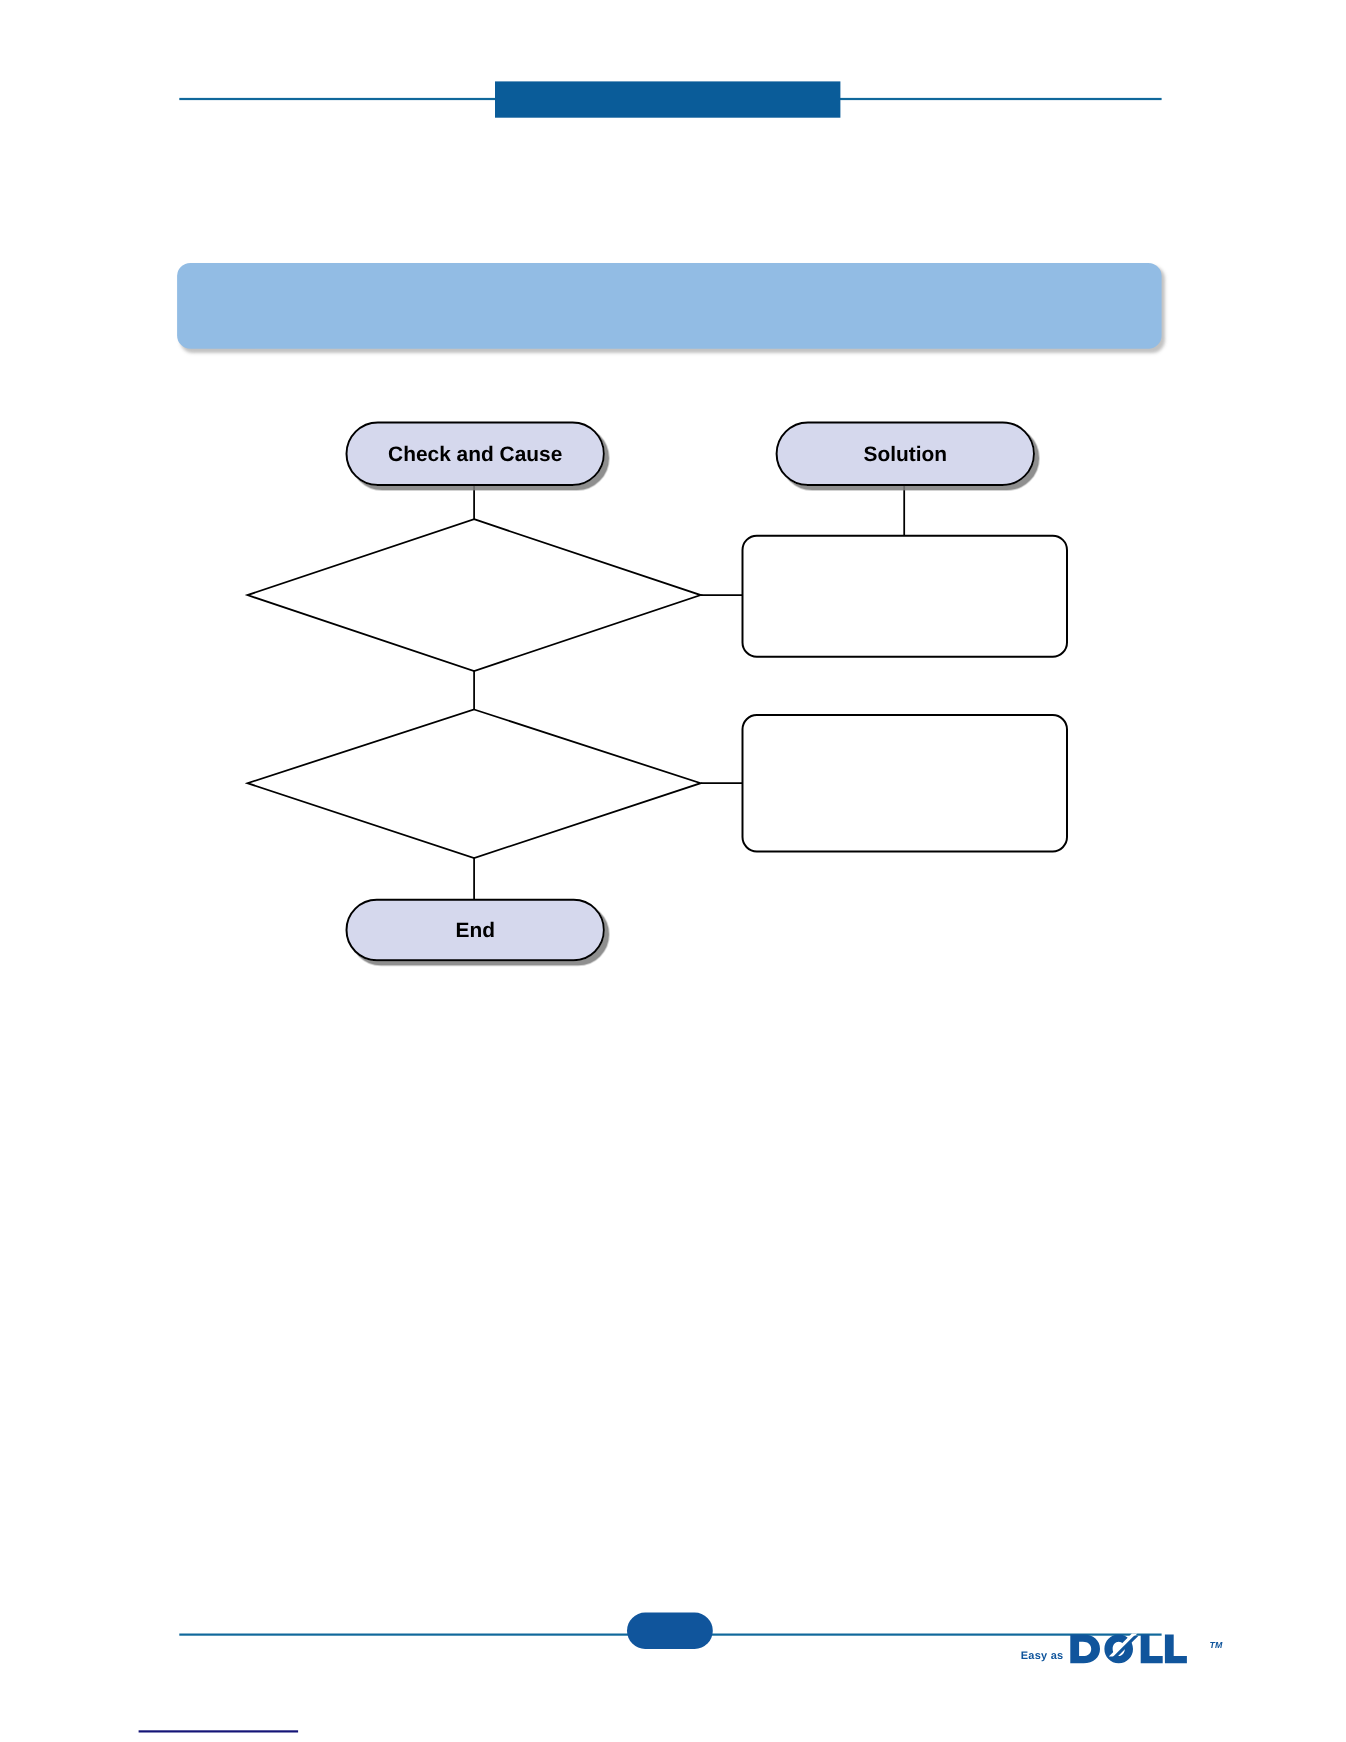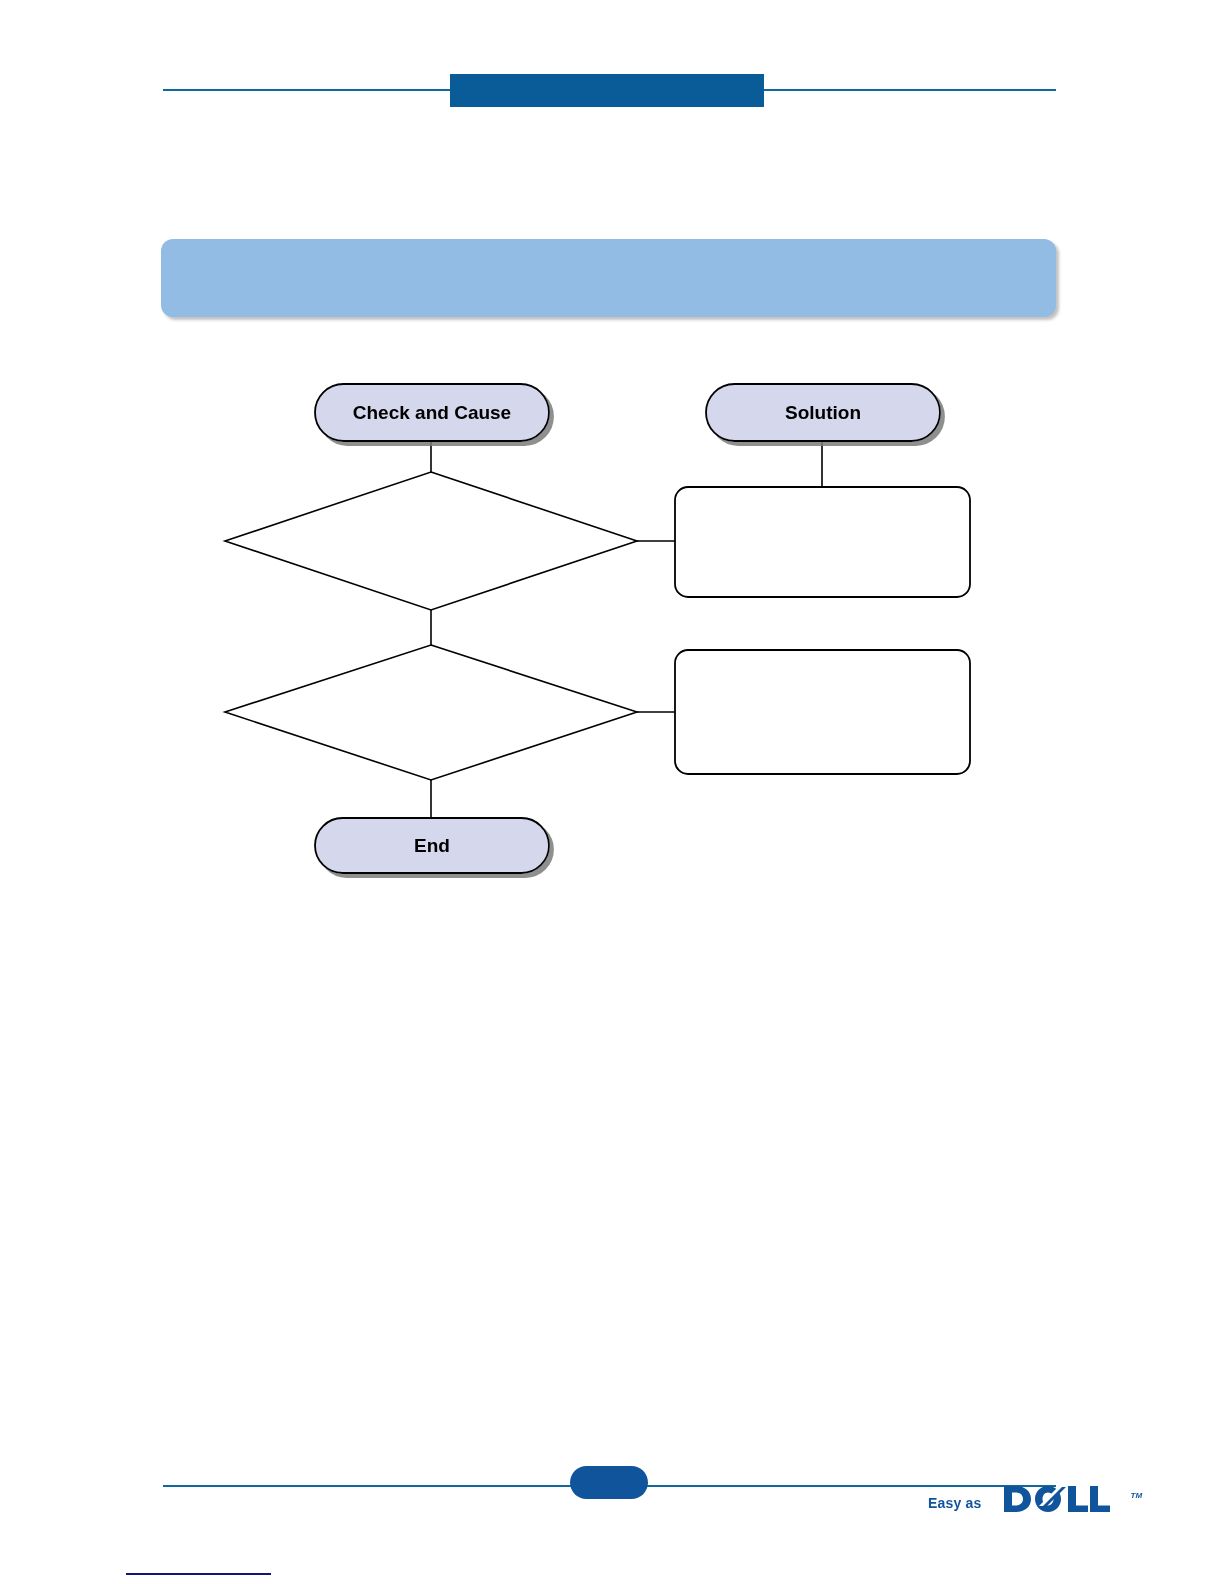--- a/index.html
+++ b/index.html
@@ -123,24 +123,24 @@
   #dell-logo-group {
     position: absolute;
     left: 928px;
     top: 1484px;
     height: 30px;
     display: flex;
     align-items: flex-end;
   }
   #dell-easy-as {
     color: #10559C;
-    font-size: 14px;
+    font-size: 10px;
     font-weight: bold;
     letter-spacing: 0.2px;
-    margin-right: 20px;
+    margin-right: 4px;
     margin-bottom: 3px;
   }
   #dell-wordmark { display: block; }
   #bottom-rule {
     position: absolute;
     left: 126px;
     top: 1573px;
     width: 145px;
     height: 2px;
     background: #151577;

